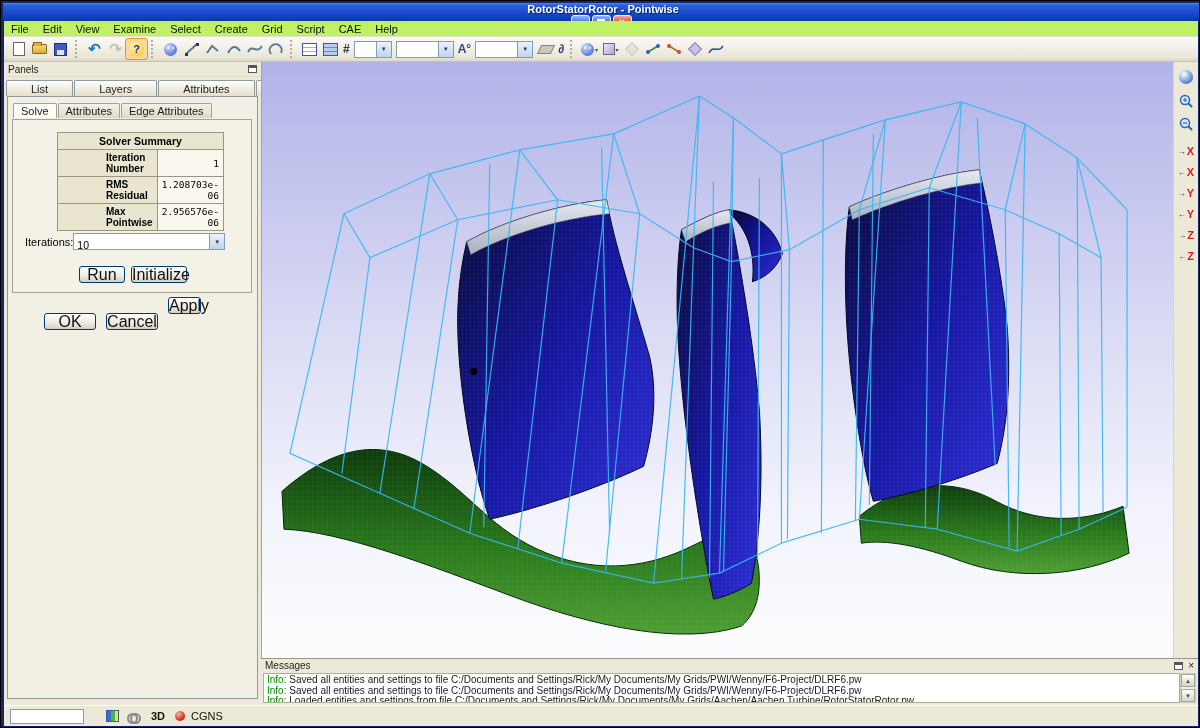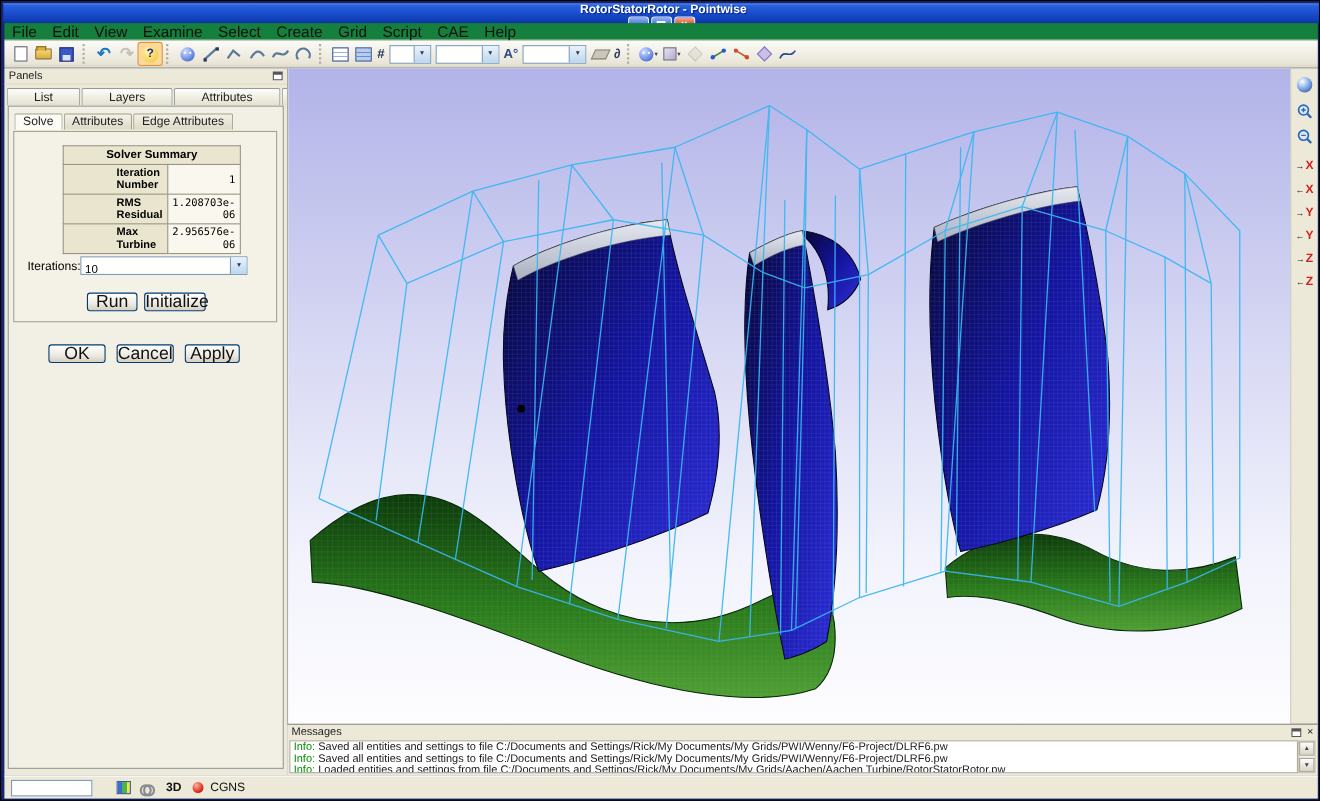--- a/index.html
+++ b/index.html
@@ -15,22 +15,22 @@
     background:radial-gradient(circle at 35% 30%, #cfd6ff, #6a5ae0 55%, #2a1a80 95%); }
   .title { flex:1; margin-left:4px; font-size:11px; font-weight:bold; color:#fff; text-shadow:1px 1px 1px #00207a; }
   .winbtns { display:flex; gap:2px; }
   .wbtn { width:19px; height:15px; border:1px solid #e8f0ff; border-radius:3px; color:#fff;
     background:linear-gradient(180deg,#8fb4f4,#3a6ad8 55%,#2a54c0); font-size:10px; line-height:13px; text-align:center; }
   .wbtn.min i { display:block; width:7px; height:2px; background:#fff; margin:9px auto 0; }
   .wbtn.max i { display:block; width:8px; height:7px; border:1px solid #fff; border-top-width:2px; margin:3px auto 0; }
   .wbtn.close { background:linear-gradient(180deg,#f4a88e,#d94e2c 50%,#a82c0c); font-weight:bold; }
 
   
-  .menubar { position:absolute; left:3px; top:20px; width:1194px; height:16px; background:#15803d;
-    display:flex; align-items:center; font-size:14px; color:#111; border-bottom:1px solid #e2dfce; }
+  .menubar { position:absolute; left:3px; top:20px; width:1194px; height:16px; background:#bef264;
+    display:flex; align-items:center; font-size:11px; color:#111; border-bottom:1px solid #e2dfce; }
   .menubar span { padding:1px 7px; }
   .toolbar { position:absolute; left:3px; top:36px; width:1194px; height:25px;
     background:linear-gradient(180deg,#fbfaf6,#e9e6d8 85%,#ddd9c8); border-bottom:1px solid #c6c2b2;
     display:flex; align-items:center; padding:0 4px; }
   .grip { width:5px; height:18px; margin:0 4px; border-left:2px dotted #b2ae9e; }
   .tbtn { width:21px; height:20px; display:flex; align-items:center; justify-content:center; border-radius:2px; }
   .tbtn.disabled { opacity:.45; }
   .glyph-undo { color:#1a78c8; font-size:15px; font-weight:bold; }
   .glyph-redo { color:#8e8a7e; font-size:15px; font-weight:bold; }
   .help-btn { background:#fbd99b; outline:1px solid #e89038; }
@@ -90,21 +90,21 @@
   .combo { width:152px; height:17px; background:#fff; border:1px solid #7f9db9; display:flex; }
   .combo .txt { flex:1; font-size:10.5px; padding:5px 3px; }
   .combo .btn { width:15px; background:linear-gradient(180deg,#eaf2fb,#bcd6ee); border-left:1px solid #7f9db9;
     display:flex; align-items:center; justify-content:center; font-size:6px; color:#335; }
   .xp-btn { position:absolute; height:17px; border:1px solid #003c74; border-radius:3px; font-size:16px;
     background:linear-gradient(180deg,#fff,#eceae2 60%,#d6cfc0); text-align:center; line-height:15px; color:#111; }
   .btn-run { left:66px; top:146px; width:46px; }
   .btn-init { left:118px; top:146px; width:56px; }
   .btn-ok { left:36px; top:216px; width:52px; }
   .btn-cancel { left:98px; top:216px; width:52px; }
-  .btn-apply { left:160px; top:216px; width:50px; }
+  .btn-apply { left:160px; top:200px; width:33px; }
 
   
   .viewport { position:absolute; left:260px; top:61px; width:912px; height:596px; background:#fff; border-left:1px solid #a8a496; }
   .viewport svg { display:block; width:100%; height:100%; }
 
   
   .right-strip { position:absolute; left:1172px; top:61px; width:25px; height:596px; background:#ece9d8; border-left:1px solid #d8d4c4; }
   .rs-item { position:absolute; left:2px; width:20px; height:18px; display:flex; align-items:center; justify-content:center; }
   .ball { width:14px; height:14px; border-radius:50%; background:radial-gradient(circle at 35% 30%,#fff,#8ab0e8 45%,#2a4aa0 95%); }
   .axis-btn { font-size:11px; }
@@ -309,21 +309,21 @@
               </tr>
           <tr>
             <td class="lbl">Iteration Number</td>
             <td class="val">1</td>
           </tr>
           <tr>
             <td class="lbl">RMS Residual</td>
             <td class="val">1.208703e-06</td>
           </tr>
           <tr>
-            <td class="lbl">Max Turbine</td>
+            <td class="lbl">Max Pointwise</td>
             <td class="val">2.956576e-06</td>
           </tr>
         </tbody>
           </table>
         <div class="iter-row">
           <span class="iter-label">Iterations:</span>
           <span class="combo">
             <span class="txt">10</span>
             <span class="btn">▼</span>
           </span>

